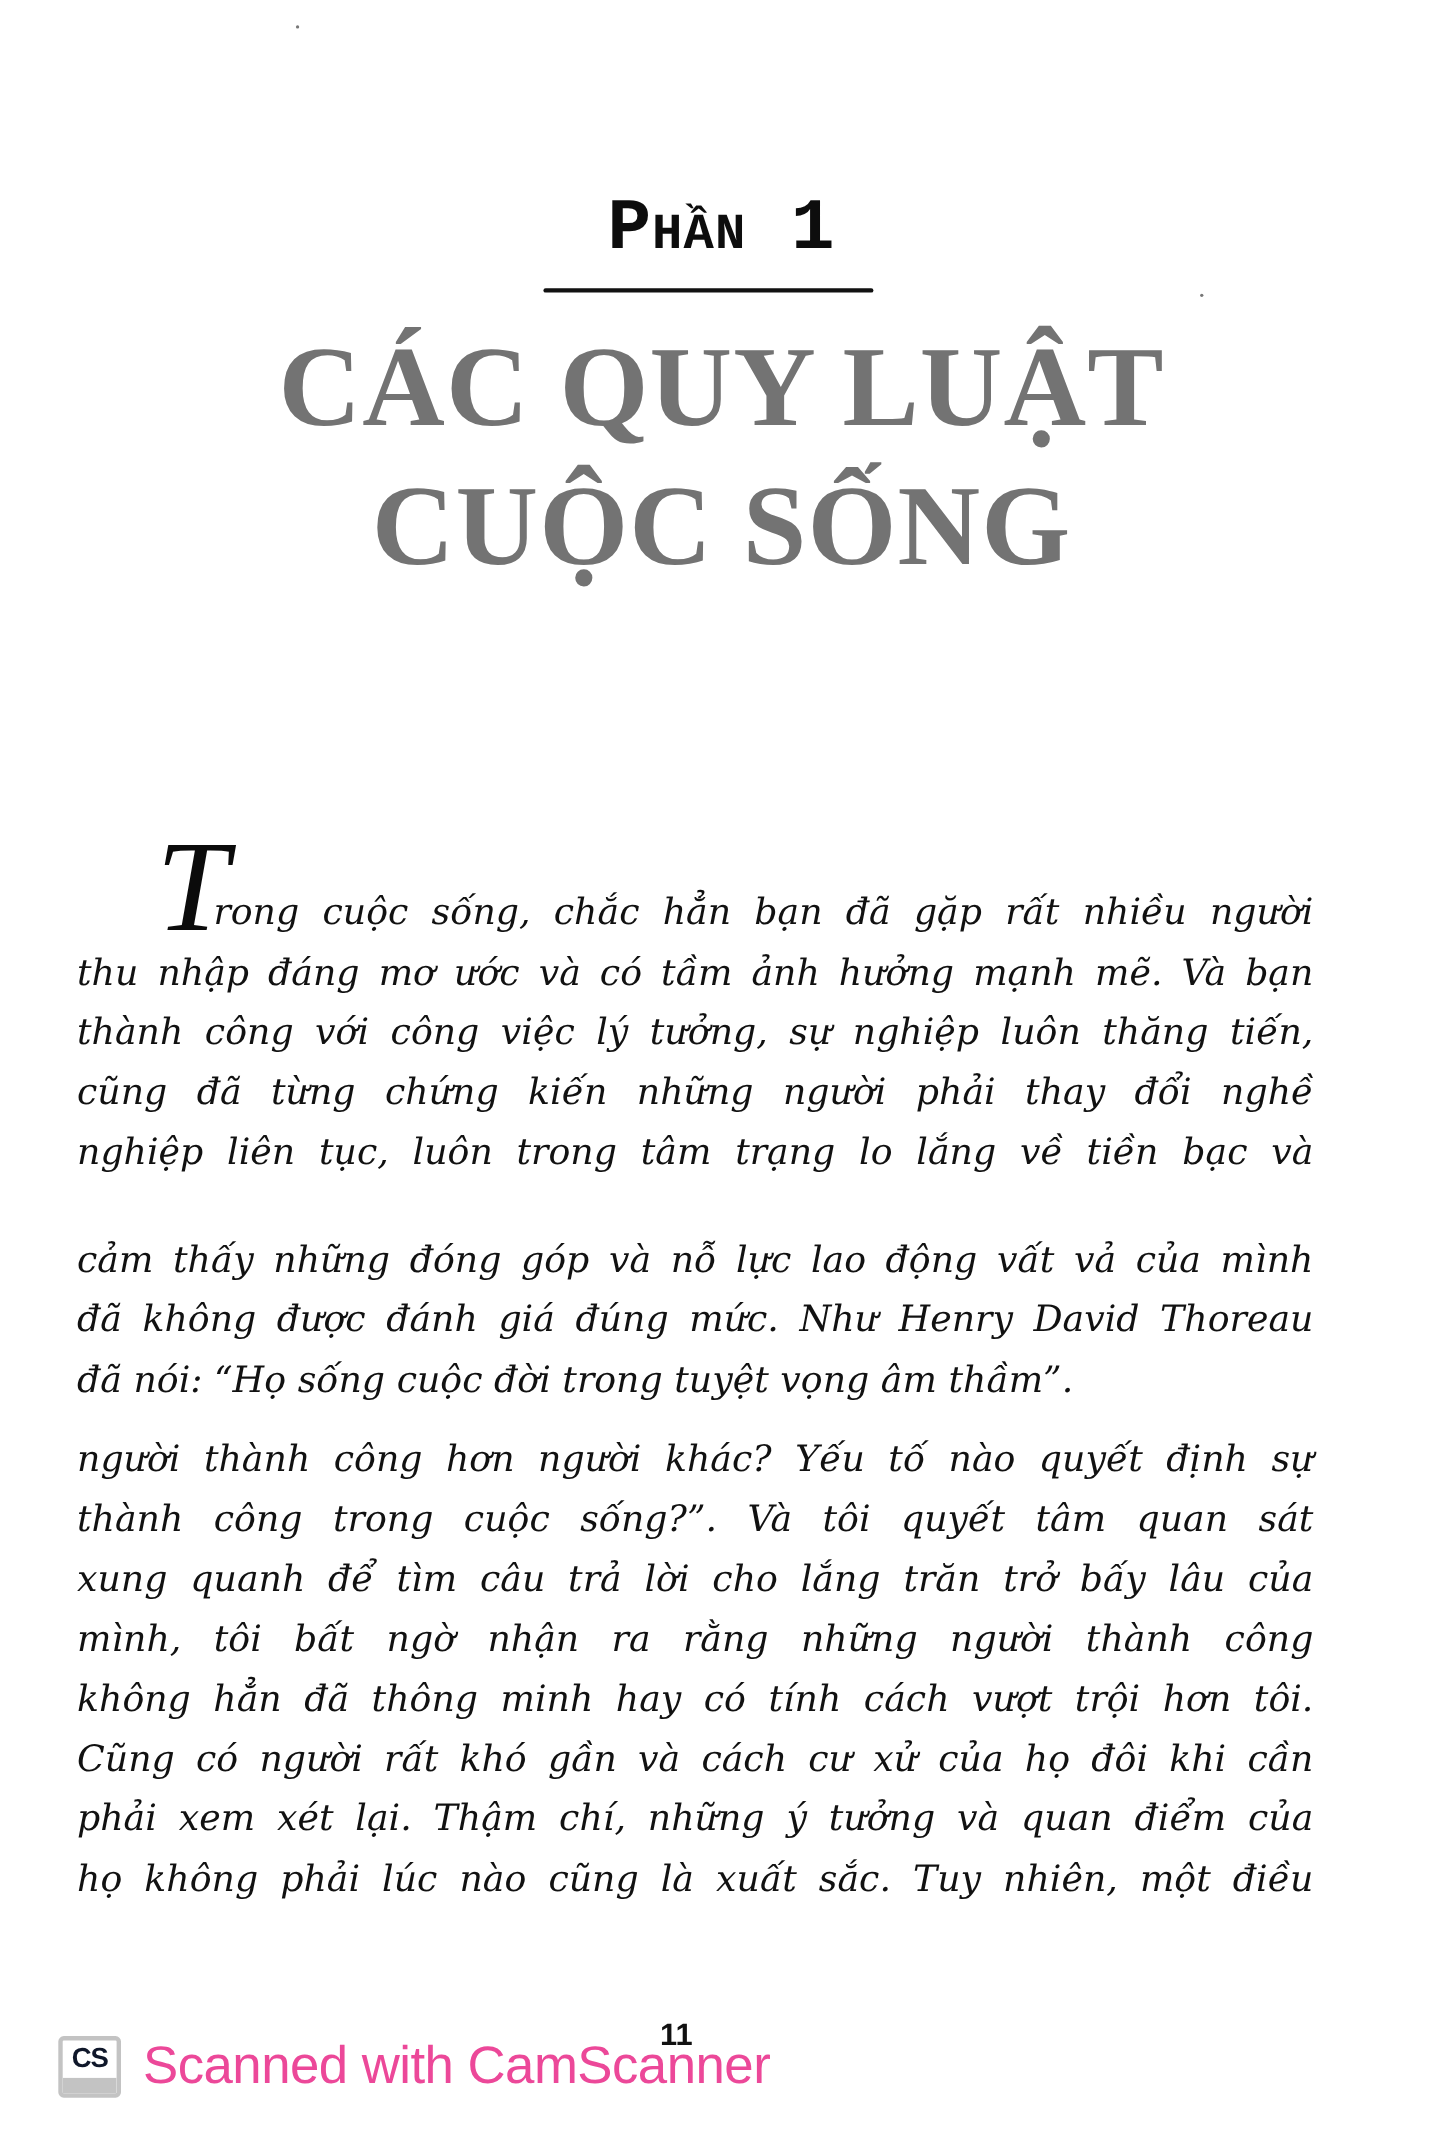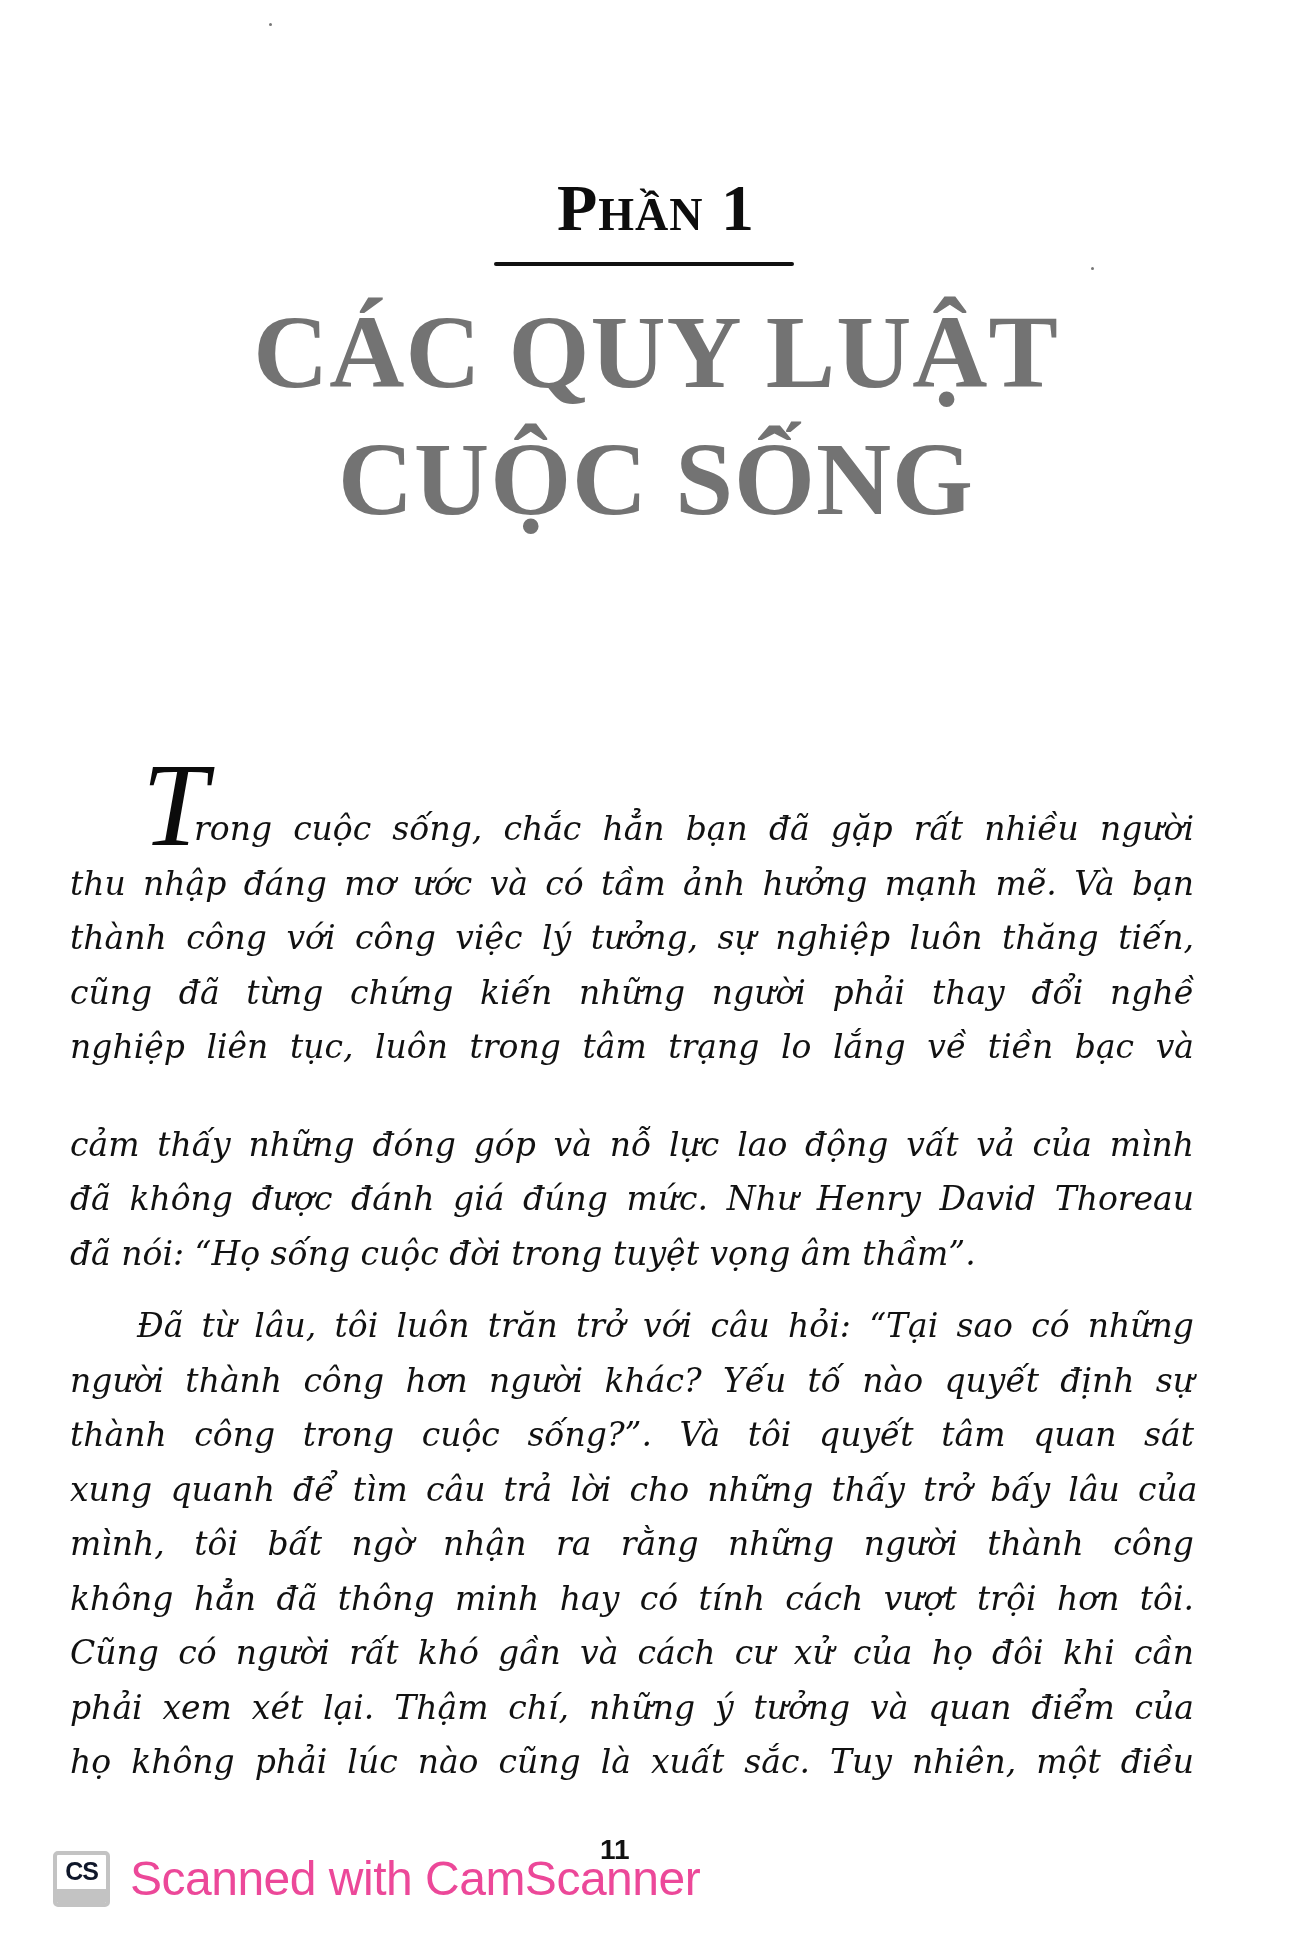--- a/index.html
+++ b/index.html
@@ -20,21 +20,21 @@
       width: 1312px;
       height: 1952px;
       background: #ffffff;
     }
     .part-label {
       position: absolute;
       left: 0;
       width: 1312px;
       top: 168px;
       text-align: center;
-      font-family: Liberation Serif, serif;
+      font-family: Liberation Mono, monospace;
       font-weight: bold;
       font-size: 66px;
       line-height: 80px;
       letter-spacing: 1px;
       font-variant: small-caps;
       color: #0d0d0d;
     }
     .part-rule {
       position: absolute;
       left: 494px;
@@ -186,24 +186,23 @@
       <span class="ln first" style="padding-top: 40px; word-spacing: 10.6219px;">rong cuộc sống, chắc hẳn bạn đã gặp rất nhiều người</span>
       <span class="ln" style="word-spacing: 6.84014px;">thu nhập đáng mơ ước và có tầm ảnh hưởng mạnh mẽ. Và bạn</span>
       <span class="ln" style="word-spacing: 9.03125px;">thành công với công việc lý tưởng, sự nghiệp luôn thăng tiến,</span>
       <span class="ln" style="word-spacing: 16.2391px;">cũng đã từng chứng kiến những người phải thay đổi nghề</span>
       <span class="ln" style="word-spacing: 11.1185px;">nghiệp liên tục, luôn trong tâm trạng lo lắng về tiền bạc và</span>
       <span class="ln" style="word-spacing: 7.34255px; margin-top: 43px;">cảm thấy những đóng góp và nỗ lực lao động vất vả của mình</span>
       <span class="ln" style="word-spacing: 8.19688px;">đã không được đánh giá đúng mức. Như Henry David Thoreau</span>
       <span class="ln last-line">đã nói: “Họ sống cuộc đời trong tuyệt vọng âm thầm”.</span>
     </p>
     <p class="para-2">
-      <span class="ln first" style="word-spacing: 7.76923px;">Đã từ lâu, tôi luôn trăn trở với câu hỏi: “Tại sao có những</span>
       <span class="ln" style="word-spacing: 10.8239px;">người thành công hơn người khác? Yếu tố nào quyết định sự</span>
       <span class="ln" style="word-spacing: 17.1594px;">thành công trong cuộc sống?”. Và tôi quyết tâm quan sát</span>
-      <span class="ln" style="word-spacing: 7.66947px;">xung quanh để tìm câu trả lời cho những thấy trở bấy lâu của</span>
+      <span class="ln" style="word-spacing: 7.66947px;">xung quanh để tìm câu trả lời cho lắng trăn trở bấy lâu của</span>
       <span class="ln" style="word-spacing: 18.9391px;">mình, tôi bất ngờ nhận ra rằng những người thành công</span>
       <span class="ln" style="word-spacing: 9.94661px;">không hẳn đã thông minh hay có tính cách vượt trội hơn tôi.</span>
       <span class="ln" style="word-spacing: 8.80246px;">Cũng có người rất khó gần và cách cư xử của họ đôi khi cần</span>
       <span class="ln" style="word-spacing: 9.37891px;">phải xem xét lại. Thậm chí, những ý tưởng và quan điểm của</span>
       <span class="ln" style="word-spacing: 9.55339px;">họ không phải lúc nào cũng là xuất sắc. Tuy nhiên, một điều</span>
     </p>
   </div>
 
   <div class="page-number">11</div>
 

